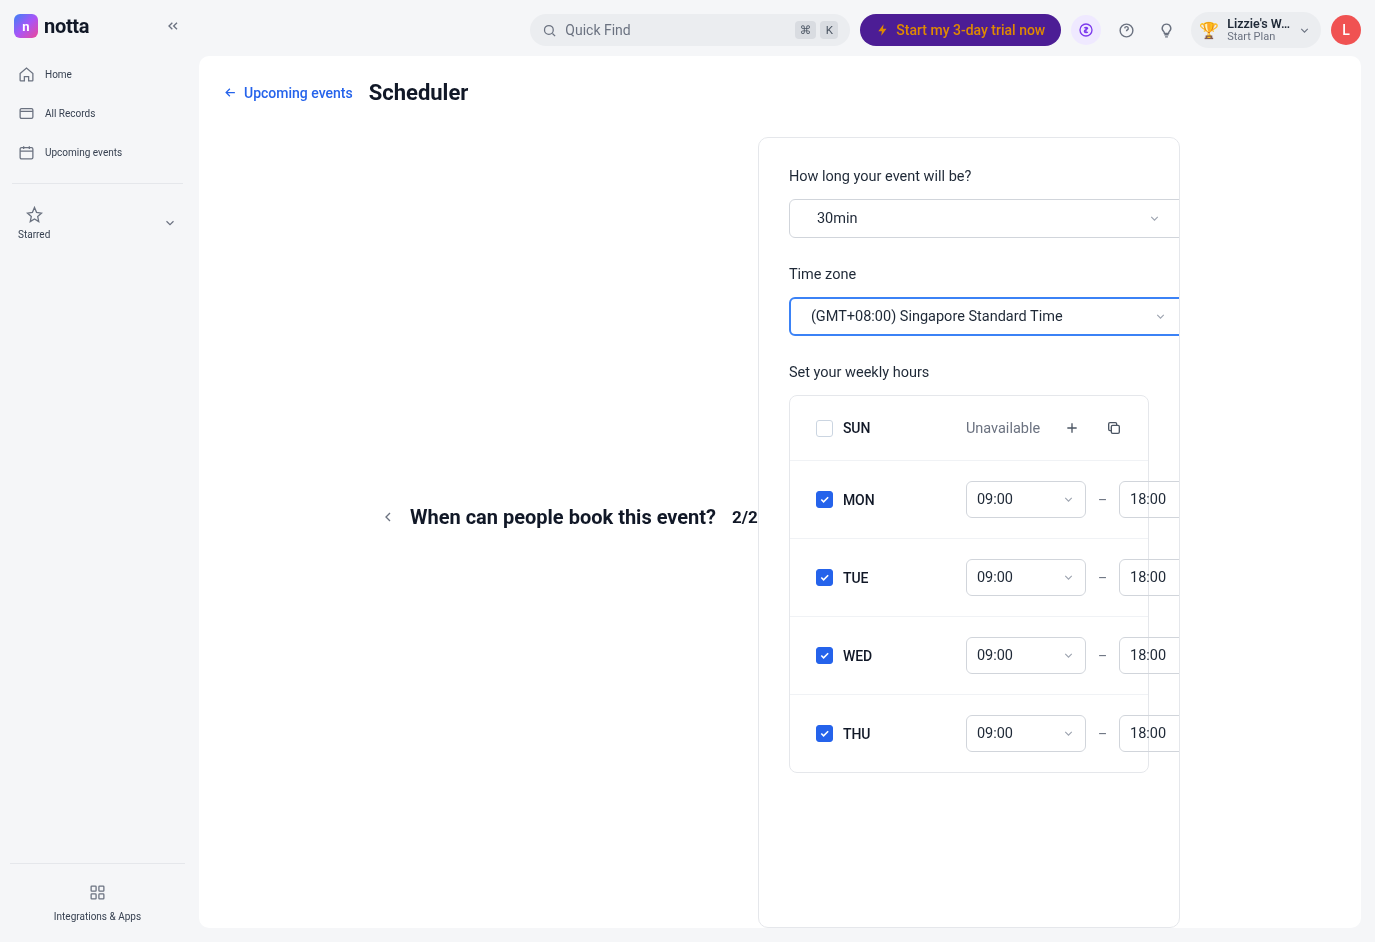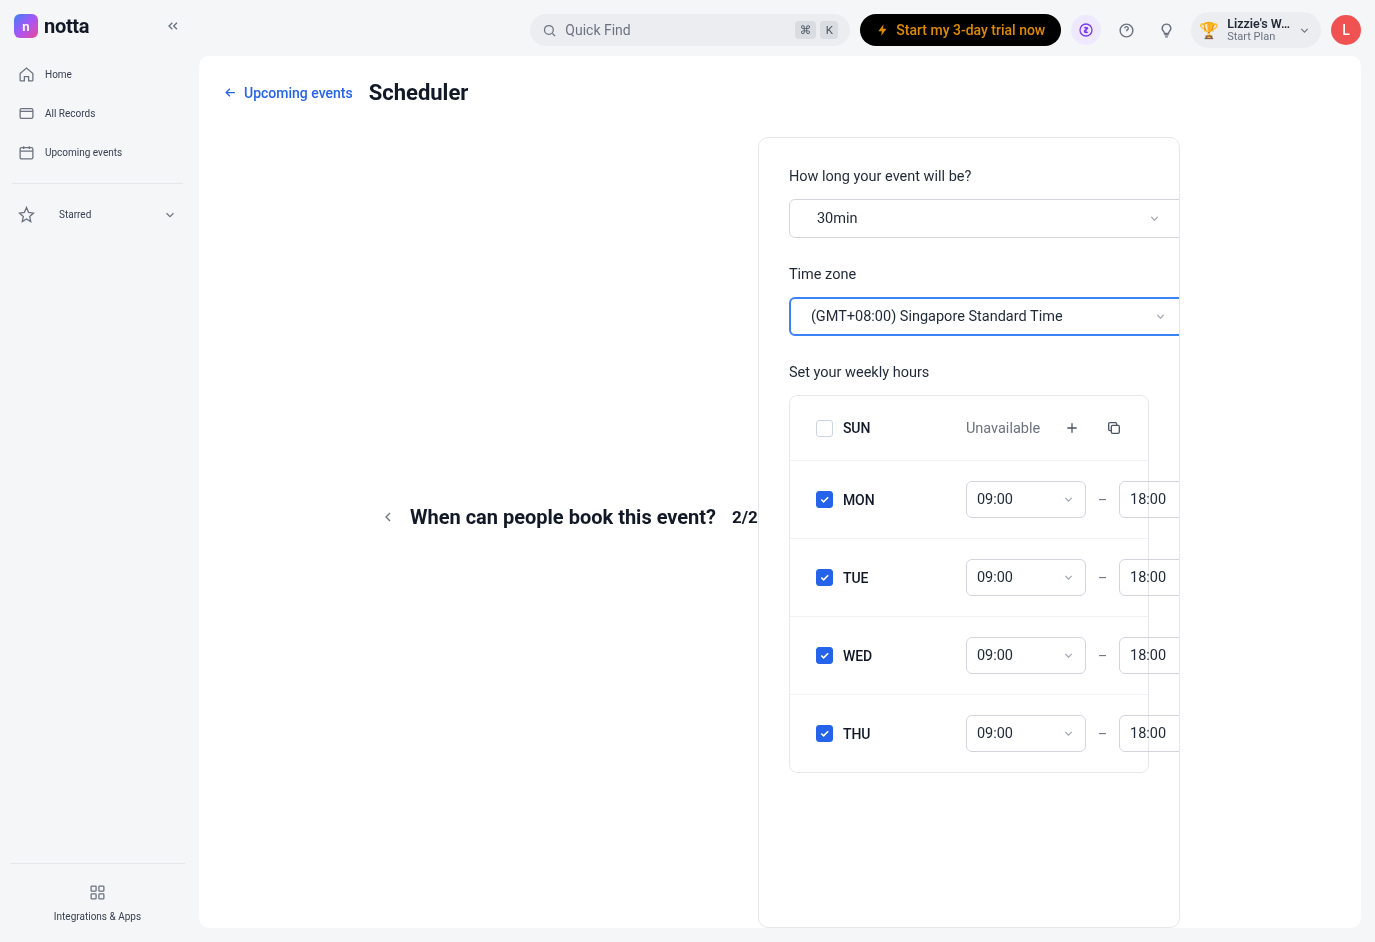--- a/index.html
+++ b/index.html
@@ -55,21 +55,21 @@
     display:flex;align-items:center;gap:10px;
     padding:10px 8px;
     border-radius:6px;
     color:#374151;
     cursor:pointer;
   }
   .nav-item svg {color:#6b7280;flex:none;}
   .nav-item .label {font-size:10px;}
   .nav-sep {border-top:1px solid #e5e7eb;margin:10px 2px;}
   .nav-item.starred {justify-content:space-between;}
-  .nav-item.starred .left {display:flex;align-items:center;gap:24px;}
+  .nav-item.starred .left {display:flex;align-items:center;gap:6px;flex-direction:column;}
   .sidebar-spacer {flex:1;}
   .sidebar-bottom {border-top:1px solid #e5e7eb;margin:0 2px;padding:12px 2px;}
   .sidebar-bottom .nav-item {padding:8px 8px;flex-direction:column;}
   
   .content-wrap {
     flex:1;
     display:flex;
     flex-direction:column;
     min-width:0;
   }
@@ -93,21 +93,21 @@
     cursor:pointer;
   }
   .quickfind .left {display:flex;align-items:center;gap:8px;}
   .kbd {display:flex;gap:4px;}
   .kbd span {
     background:#d9dce1;border-radius:4px;
     font-size:11.5px;padding:2px 5px;color:#4b5563;
     min-width:18px;text-align:center;
   }
   .trial-btn {
-    background:#000000;
+    background:#4c1d95;
     color:#e08a00;
     border-radius:999px;
     padding:8px 16px;
     display:flex;align-items:center;gap:6px;
     font-weight:500;
     cursor:pointer;
     font-size:14px;
   }
   .icon-btn {
     width:30px;height:30px;border-radius:999px;

